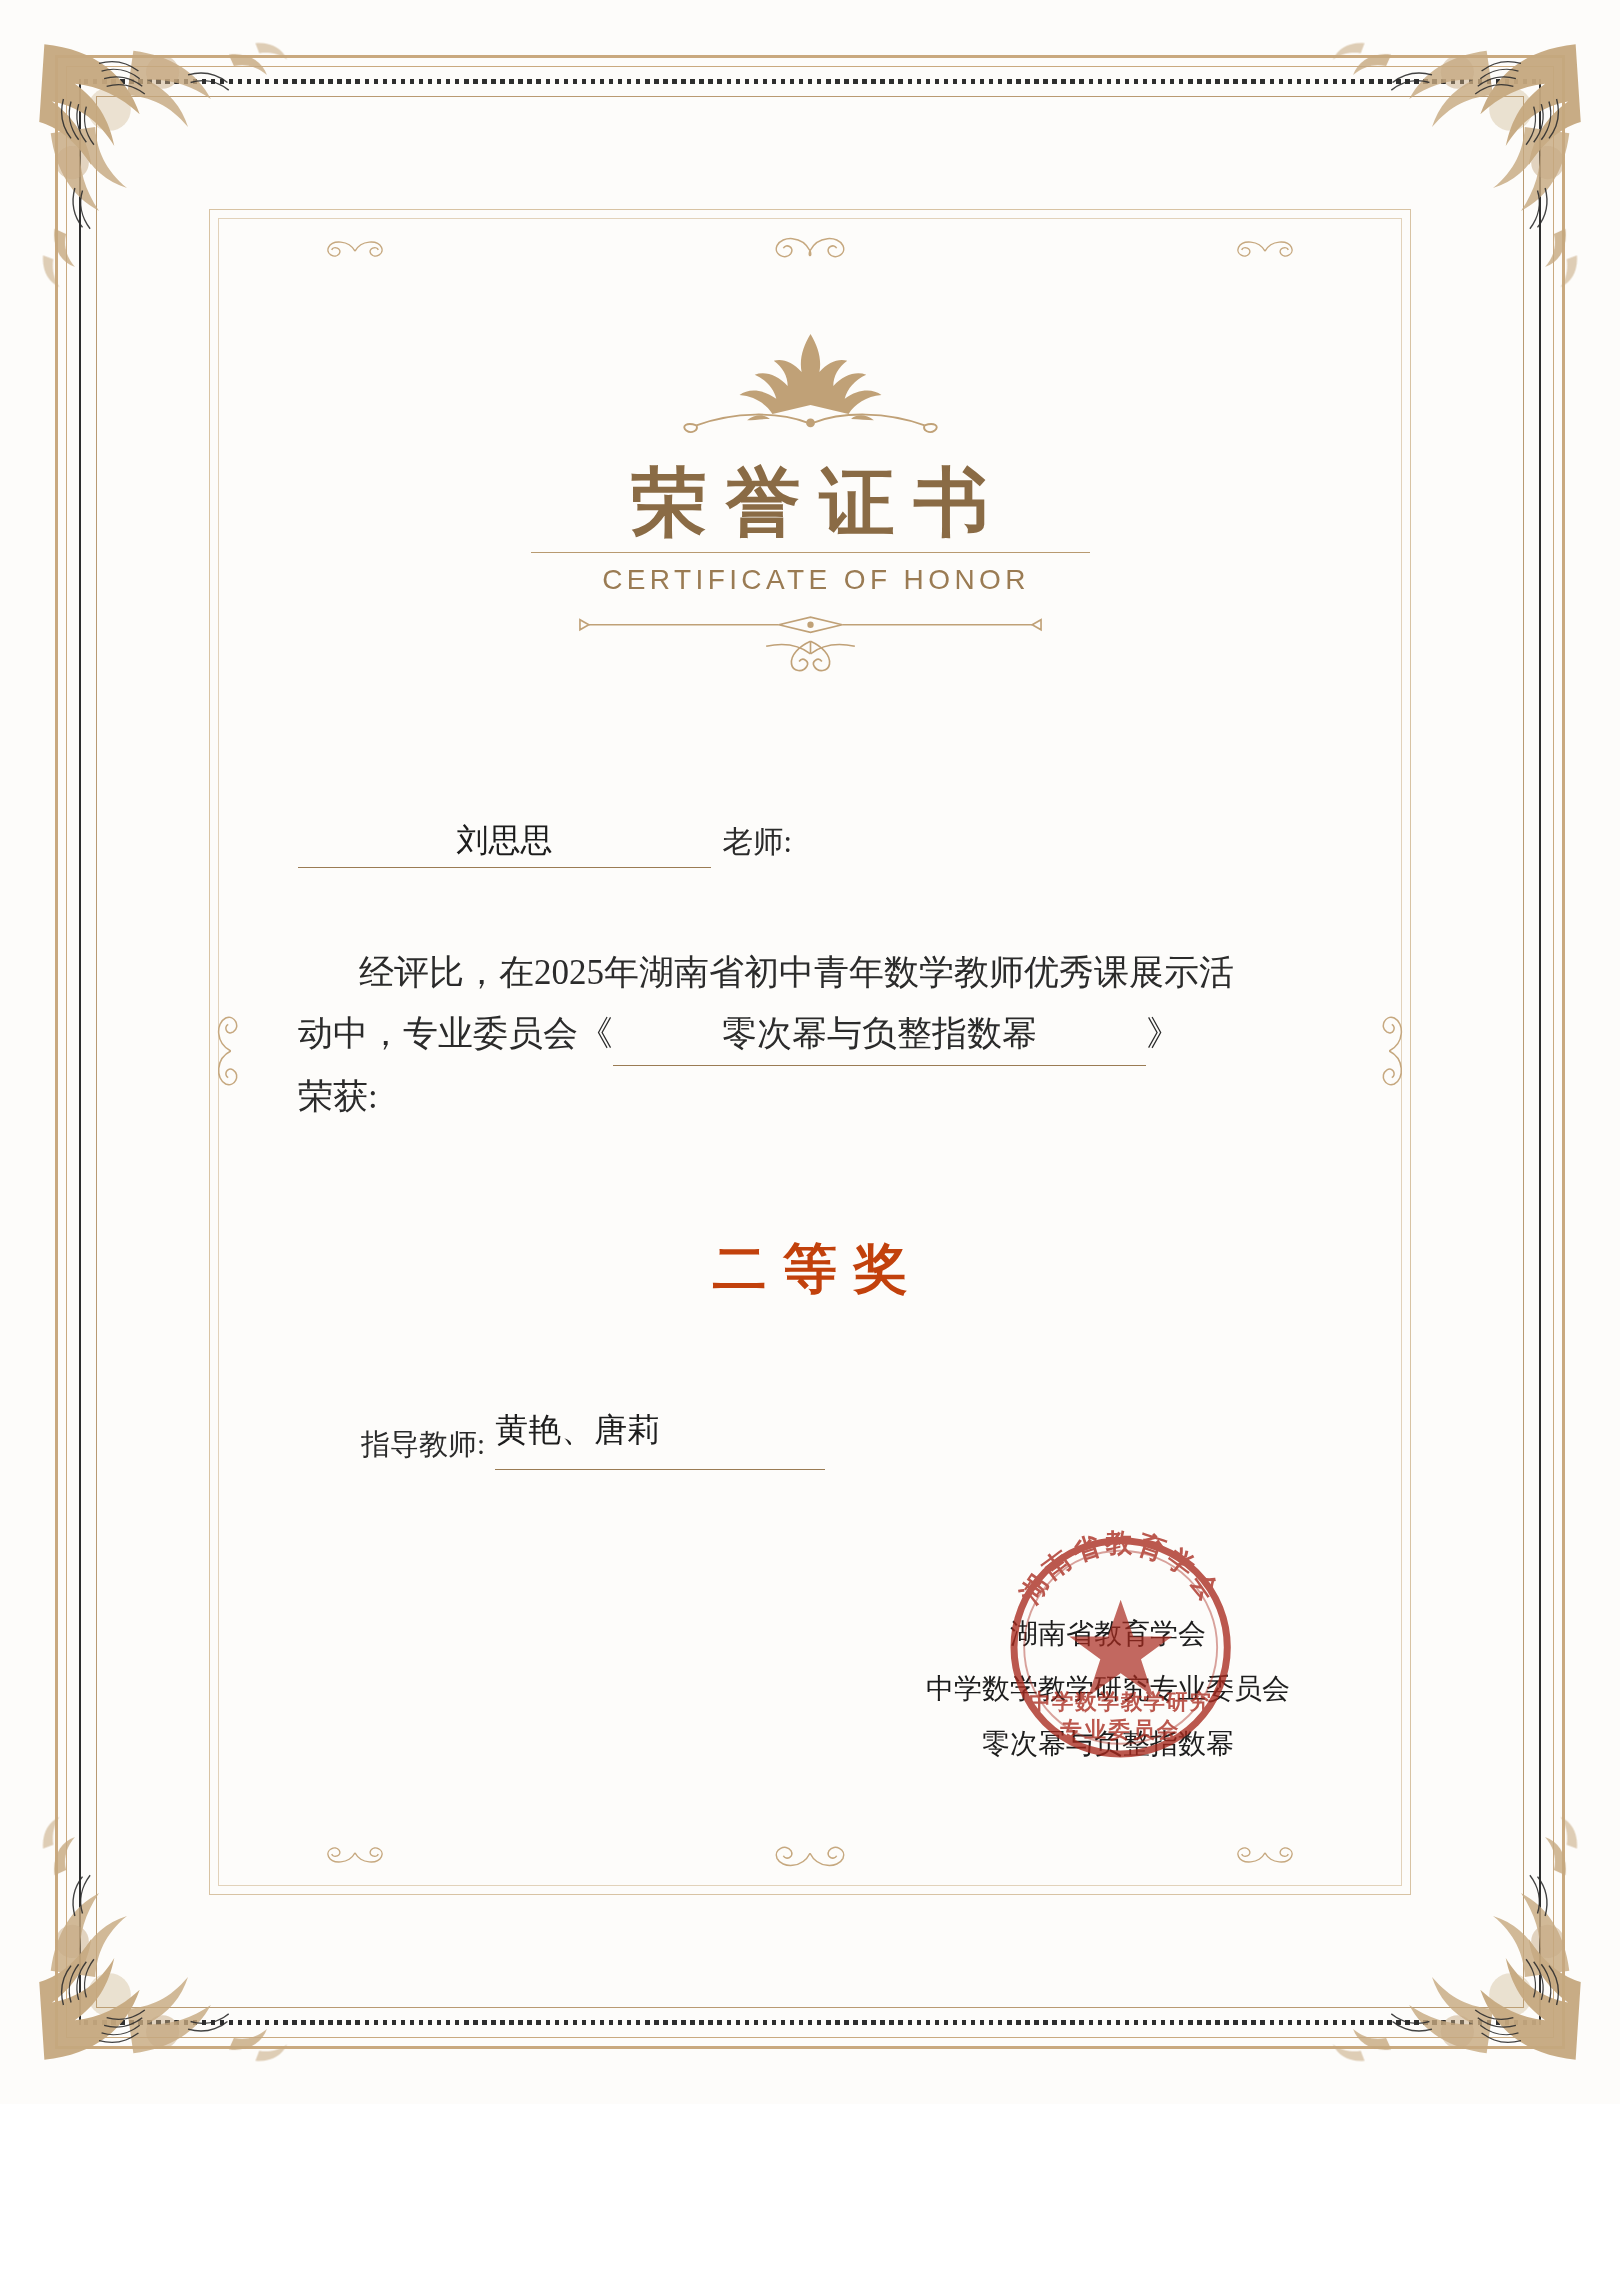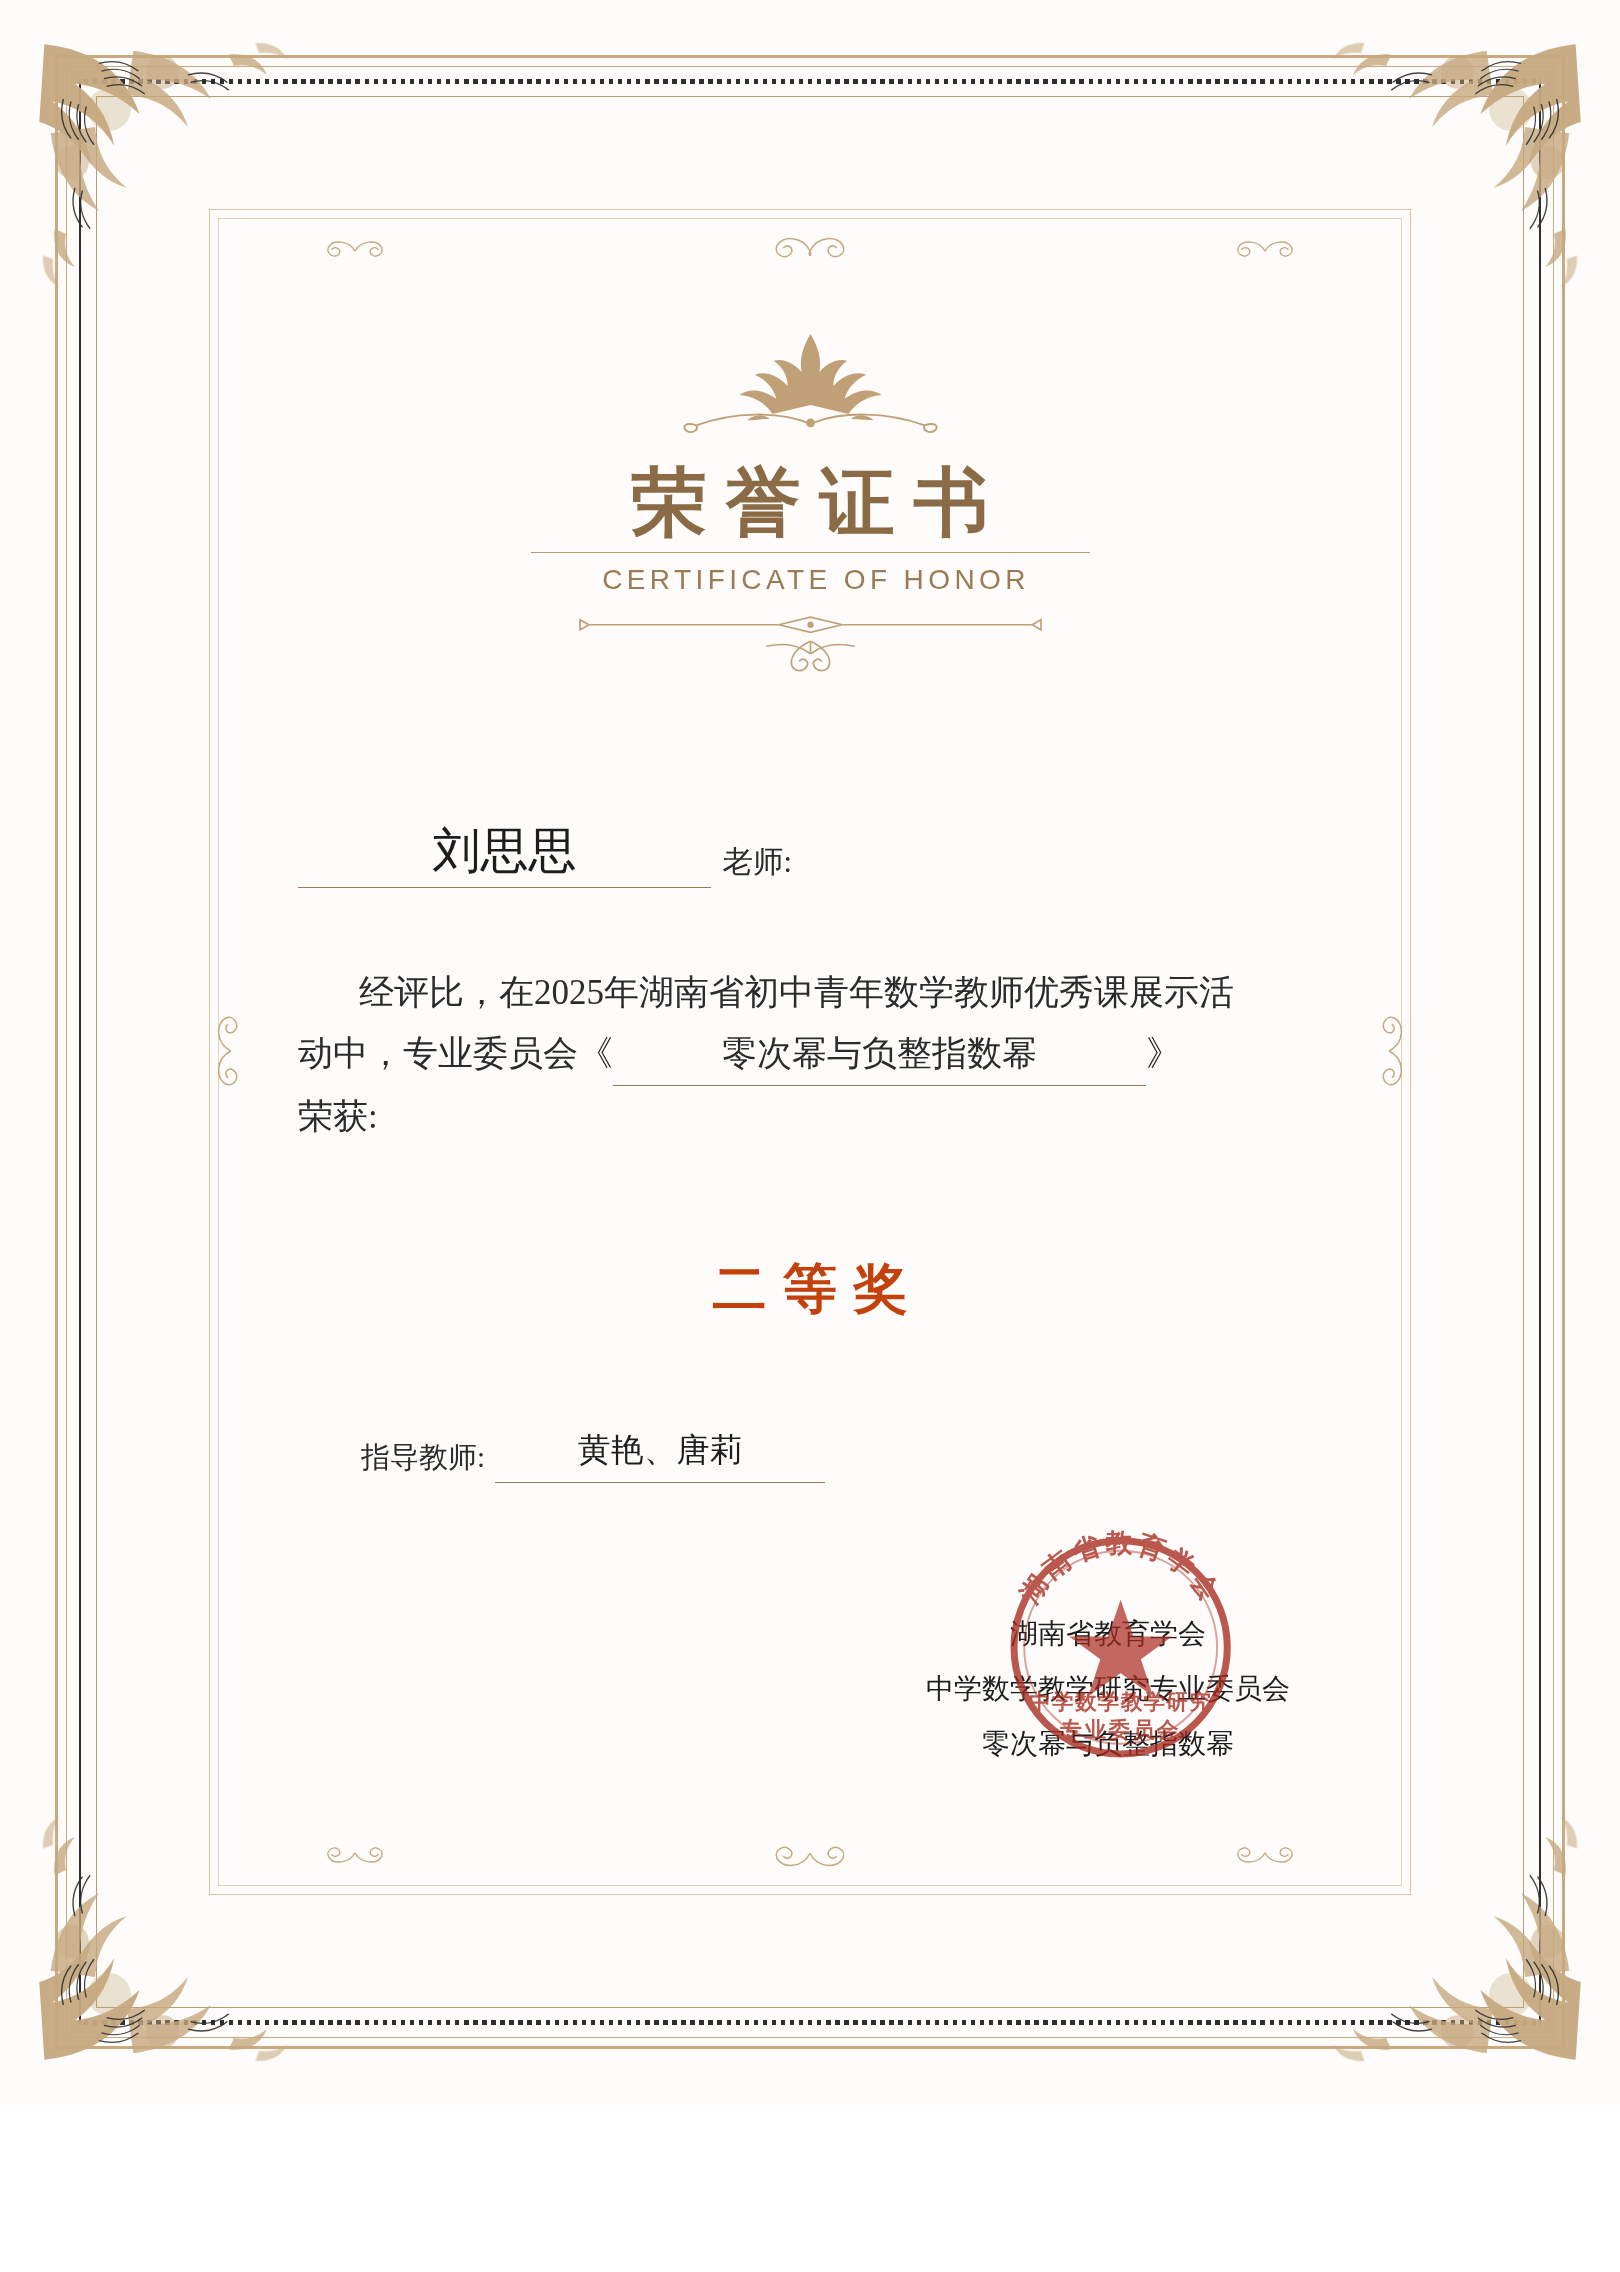--- a/index.html
+++ b/index.html
@@ -132,21 +132,21 @@
     font-size: 31px;
     color: #2b2b2b;
   }
   .name-blank {
     width: 413px;
     border-bottom: 1.3px solid #9a7b53;
     text-align: center;
     padding-bottom: 3.8px;
   }
   .name-blank span {
-    font-size: 48px;
+    font-size: 32px;
     color: #1d1d1d;
   }
   .name-suffix {
     padding: 0 0 5.1px 11.4px;
     font-size: 30.5px;
     color: #2b2b2b;
   }
 
   .para {
     margin-top: 74px;
@@ -182,22 +182,22 @@
     align-items: flex-end;
     padding-left: 63px;
     font-size: 29px;
     color: #2b2b2b;
   }
   .mentor-label { padding-bottom: 5.1px; }
   .mentor-blank {
     margin-left: 10.2px;
     width: 330px;
     border-bottom: 1.3px solid #9a7b53;
-    text-align: center;
-    padding-bottom: 9px;
+    text-align: left;
+    padding-bottom: 16px;
     font-size: 33px;
     color: #1d1d1d;
   }
 
   
   .signature {
     position: absolute;
     right: 330px;
     top: 1606px;
     text-align: center;

